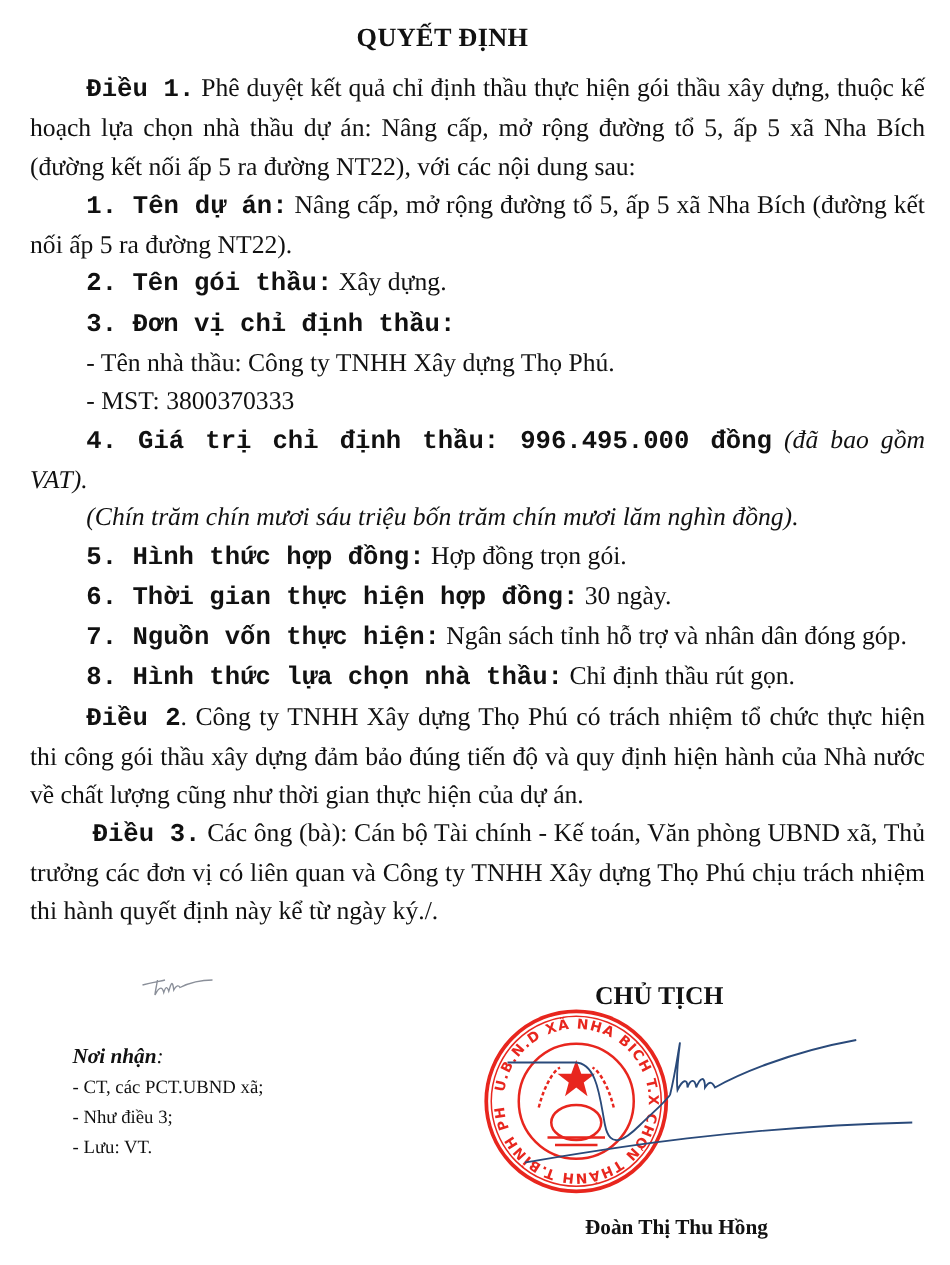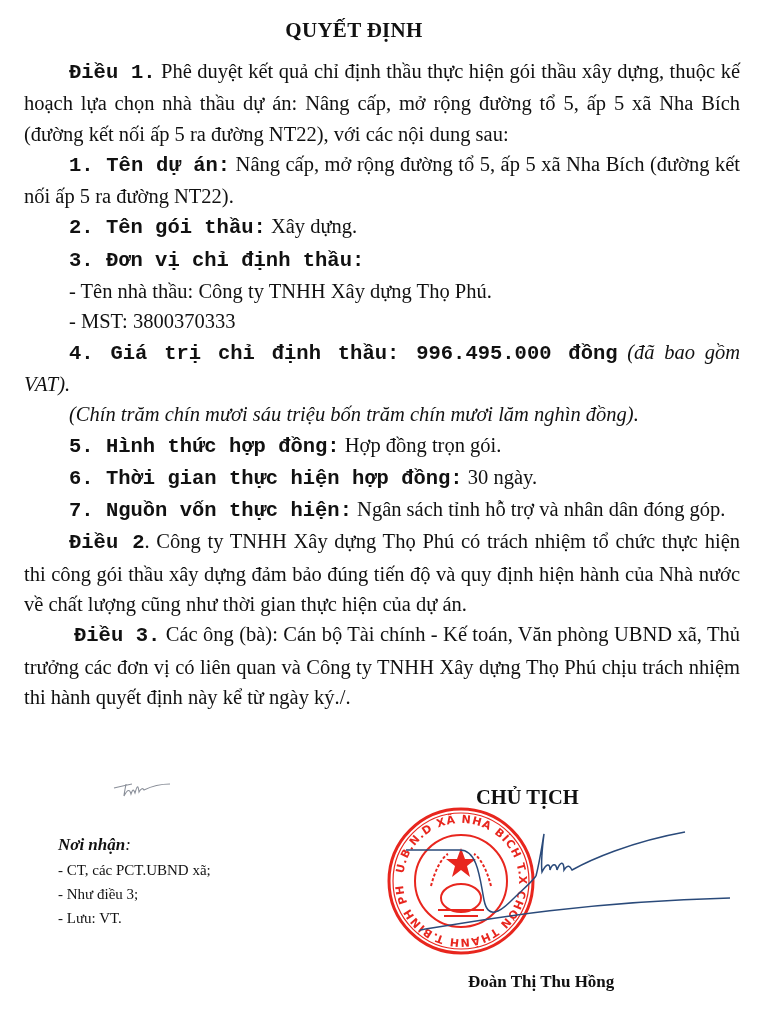--- a/index.html
+++ b/index.html
@@ -57,20 +57,21 @@
 
   <p class="p ind">- Tên nhà thầu: Công ty TNHH Xây dựng Thọ Phú.</p>
   <p class="p ind">- MST: 3800370333</p>
 
   <p class="p ind"><b>4. Giá trị chỉ định thầu: 996.495.000 đồng</b><i> (đã bao gồm VAT).</i></p>
   <p class="p ind"><i>(Chín trăm chín mươi sáu triệu bốn trăm chín mươi lăm nghìn đồng).</i></p>
 
   <p class="p ind"><b>5. Hình thức hợp đồng:</b><span> Hợp đồng trọn gói.</span></p>
   <p class="p ind"><b>6. Thời gian thực hiện hợp đồng:</b><span> 30 ngày.</span></p>
   <p class="p ind"><b>7. Nguồn vốn thực hiện:</b><span> Ngân sách tỉnh hỗ trợ và nhân dân đóng góp.</span></p>
+  <p class="p ind"><b>8. Hình thức lựa chọn nhà thầu:</b><span> Chỉ định thầu rút gọn.</span></p>
 
   <p class="p ind"><b>Điều 2</b><span>. Công ty TNHH Xây dựng Thọ Phú có trách nhiệm tổ chức thực hiện thi công gói thầu xây dựng đảm bảo đúng tiến độ và quy định hiện hành của Nhà nước về chất lượng cũng như thời gian thực hiện của dự án.</span></p>
 
   <p class="p ind3"><b>Điều 3.</b><span> Các ông (bà): Cán bộ Tài chính - Kế toán, Văn phòng UBND xã, Thủ trưởng các đơn vị có liên quan và Công ty TNHH Xây dựng Thọ Phú chịu trách nhiệm thi hành quyết định này kể từ ngày ký./.</span></p>
 </div>
 
 <div class="recipients">
   <div class="label"><span>Nơi nhận</span><span class="colon">:</span></div>
   <div>- CT, các PCT.UBND xã;</div>
   <div>- Như điều 3;</div>

